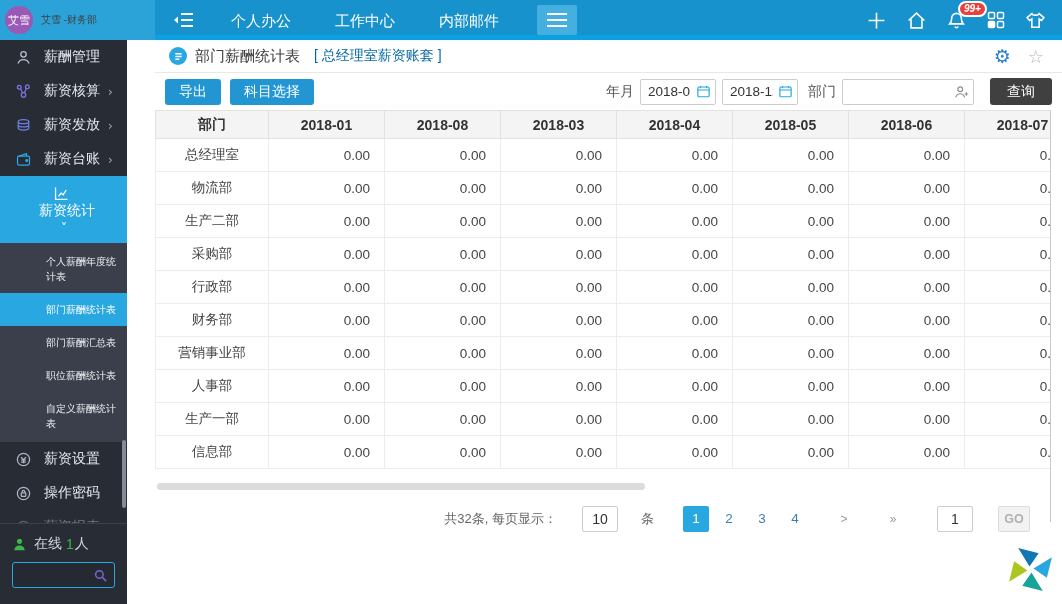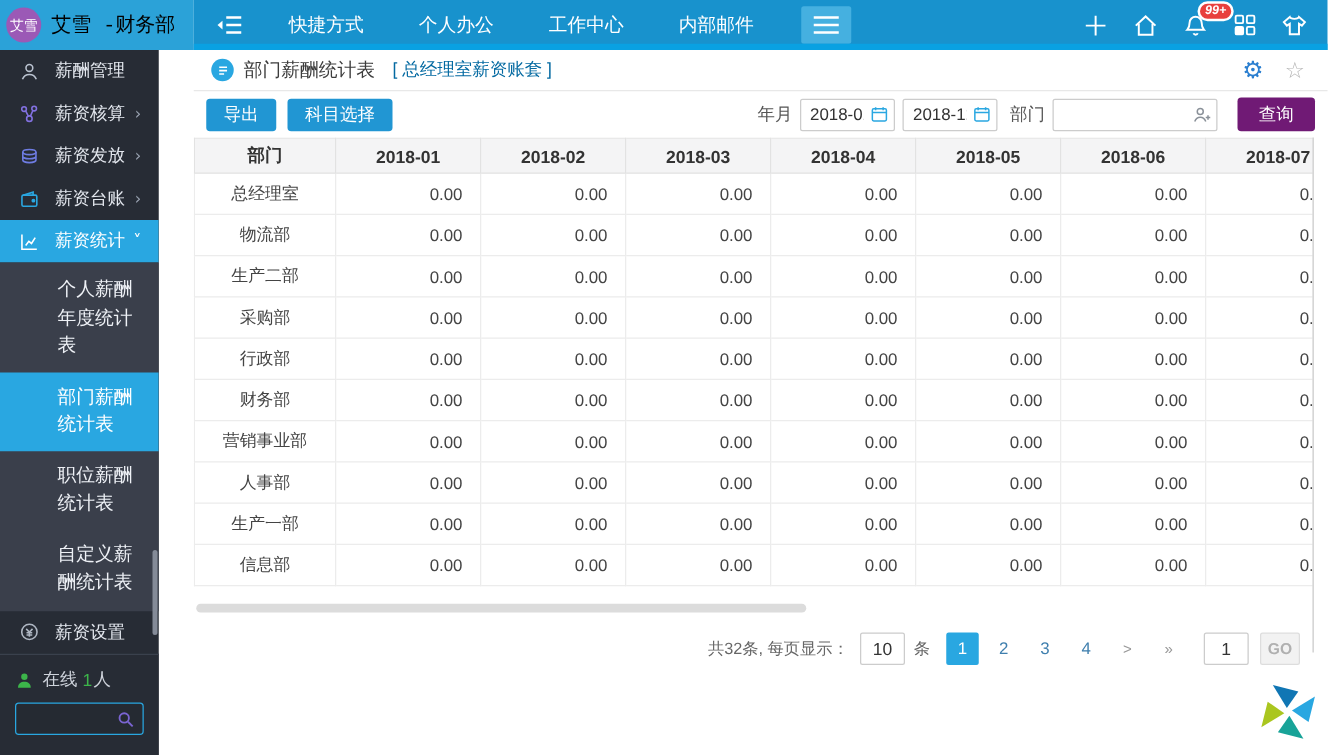--- a/index.html
+++ b/index.html
@@ -4,44 +4,44 @@
 <style>
   * { margin:0; padding:0; box-sizing:border-box; }
   html,body { width:1062px; height:604px; overflow:hidden;
     font-family:"Liberation Sans","DejaVu Sans",sans-serif; background:#fff; }
 
   
   .topbar { position:absolute; top:0; left:0; width:1062px; height:40px; display:flex; }
   .brand { width:155px; height:40px; background:#2ba2d8; display:flex; align-items:center; padding-left:5px; flex:none; }
   .avatar { width:28px; height:28px; border-radius:50%; background:#9b59b6; color:#fff; font-size:11px;
     display:flex; align-items:center; justify-content:center; flex:none; }
-  .brand-title { color:#000000; font-size:16px; margin-left:8px; white-space:nowrap;font-family:Liberation Mono, monospace; }
+  .brand-title { color:#404040; font-size:10px; margin-left:8px; white-space:nowrap; }
   .topnav { flex:1; background:#1892cd; position:relative; display:flex; align-items:center; padding-left:10px; }
   .topnav::after { content:''; position:absolute; left:0; right:0; bottom:0; height:5px; background:#09a1e2; }
   .collapse-btn { color:#fff; margin:0 14px 0 8px; display:flex; align-items:center; cursor:pointer; }
   .nav-item { color:#fff; font-size:15px; padding:0 22px; height:35px; line-height:35px; cursor:pointer; white-space:nowrap; }
   .burger-btn { width:40px; height:30px; background:#45b0e0; border-radius:2px; margin-left:16px;
     display:flex; flex-direction:column; justify-content:center; align-items:center; gap:4px; cursor:pointer; }
   .burger-btn i { display:block; width:20px; height:2px; background:#fff; }
   .top-icons { margin-left:auto; display:flex; align-items:center; gap:19px; margin-right:16px; z-index:2; }
   .top-icon { color:#fff; display:flex; align-items:center; position:relative; cursor:pointer;font-style:italic; }
   .badge { position:absolute; top:-9px; left:12px; background:#e8403d; border:2px solid #fff; color:#fff;
     font-size:10px; font-weight:bold; border-radius:9px; padding:1px 4px; line-height:1; white-space:nowrap; }
 
   
   .sidebar { position:absolute; top:40px; left:0; width:127px; bottom:0; background:#272c35; overflow:hidden; }
   .side-item { display:flex; align-items:center; padding:8px 8px 8px 15px; color:#e4e8ef; font-size:14px; cursor:pointer; }
   .side-item .s-icon { width:18px; height:18px; margin-right:11px; display:flex; align-items:center; flex:none; }
   .side-item .s-label { flex:1; white-space:nowrap; }
   .side-item .s-arrow { color:#99a2b0; font-size:13px; margin-right:6px; font-family:"DejaVu Sans",sans-serif; }
-  .side-item.active { background:#29a7e1; color:#fff; }
+  .side-item.active { background:#29a7e1; color:#fff;flex-direction:column; }
   .side-item.active .s-arrow { color:#fff; }
   .side-item.clipped { opacity:.4; filter:blur(.6px); }
   .submenu { background:#3a3f4b; padding:2px 0; }
-  .sub-item { padding:9px 10px 9px 46px; color:#eef1f6; font-size:15px; line-height:1.5; cursor:pointer; }
+  .sub-item { padding:9px 10px 9px 46px; color:#eef1f6; font-size:10px; line-height:1.5; cursor:pointer; }
   .sub-item.active { background:#29a7e1; color:#fff; }
   .ic-user{color:#b9c2cf}.ic-nodes{color:#8271e0}.ic-coins{color:#6e7ce2}.ic-wallet{color:#2aa7e1}
   .ic-chart{color:#fff}.ic-circle{color:#aeb6c2}
   .side-scroll { position:absolute; right:1px; top:400px; width:4px; height:68px; background:#848b98; border-radius:2px; }
   .side-bottom { position:absolute; left:0; right:0; bottom:0; height:81px; background:#272c35;
     border-top:1px solid #3a414d; padding:11px 12px 0 12px; }
   .online-row { display:flex; align-items:center; color:#ced3db; font-size:14px; gap:7px; }
   .online-count { color:#3cb54a; }
   .side-search { margin-top:9px; height:26px; border:1.5px solid #29a7e1; border-radius:3px; display:flex; align-items:center; background:#252a32; }
   .side-search input { flex:1; background:transparent; border:none; outline:none; color:#cfd4db; font-size:13px; padding:0 6px; width:80px; }
@@ -60,34 +60,34 @@
   .toolbar { height:37px; display:flex; align-items:center; padding:0 10px; }
   .btn-blue { background:#2196d3; color:#fff; border:none; border-radius:3px; height:26px; padding:0 14px;
     font-size:14px; margin-right:9px; cursor:pointer; font-family:inherit; }
   .toolbar-right { margin-left:auto; display:flex; align-items:center; gap:6px; font-size:14px; color:#555; }
   .input-wrap { position:relative; display:flex; align-items:center; }
   .input-wrap input { height:26px; border:1px solid #ccc; border-radius:2px; font-size:13.5px; color:#333;
     padding:0 24px 0 7px; outline:none; font-family:inherit; }
   .date-input { width:76px; }
   .dept-input { width:132px; }
   .in-icon { position:absolute; right:5px; display:flex; align-items:center; pointer-events:auto; cursor:pointer; }
-  .btn-search { background:#701a75; color:#fff; border:none; border-radius:3px; height:27px; padding:0 17px;
+  .btn-search { background:#404040; color:#fff; border:none; border-radius:3px; height:27px; padding:0 17px;
     font-size:14px; margin-left:10px; cursor:pointer; font-family:inherit; }
 
   .table-wrap { position:absolute; top:70px; left:0; width:895px; height:360px; overflow:hidden; }
   table { table-layout:fixed; width:925px; border-collapse:collapse; }
   th { height:28px; background:#f4f4f5; font-size:14px; font-weight:bold; color:#333;
     border:1px solid #e2e2e2; text-align:center; }
   td { height:33px; font-size:13.5px; color:#444; border:1px solid #ececec; background:#fff; }
   td.dept { text-align:center; }
   td.val { text-align:right; padding-right:14px; }
   .v-line { position:absolute; top:70px; left:895px; width:1px; height:412px; background:#c9c9c9; }
   .h-scroll { position:absolute; top:443px; left:2px; width:488px; height:7px; background:#dcdcdc; border-radius:4px; cursor:pointer; }
 
-  .pagination { position:absolute; top:466px; right:22px; display:flex; align-items:center; gap:7px; }
+  .pagination { position:absolute; top:466px; right:32px; display:flex; align-items:center; gap:23px; }
   .pg-summary { font-size:13px; color:#666; margin-right:2px; }
   .pg-input { width:36px; height:26px; border:1px solid #ccc; border-radius:2px; text-align:center;
     font-size:14px; color:#333; outline:none; font-family:inherit; }
   .pg-unit { font-size:13px; color:#666; margin-right:6px; }
   .page-btn { min-width:26px; height:26px; line-height:26px; text-align:center; font-size:13.5px;
     color:#3f7fae; border-radius:2px; cursor:pointer; }
   .page-btn.active { background:#29a7e1; color:#fff; }
   .page-btn.nav { color:#999; font-size:12px; }
   .go-btn { width:32px; height:26px; background:#f2f2f2; border:1px solid #ddd; border-radius:2px;
     color:#b0b0b0; font-size:12.5px; font-weight:bold; cursor:pointer; font-family:inherit; margin-left:2px; }
@@ -109,21 +109,20 @@
     <span class="brand-title">艾雪 -财务部</span>
   </div>
   <div class="topnav">
     <span class="collapse-btn">
       <svg width="22" height="20" viewBox="0 0 22 20" fill="none" stroke="currentColor" stroke-width="2">
         <path d="M8 4 H20 M8 10 H20 M8 16 H20"></path>
           <polygon points="5,6.5 1,10 5,13.5" fill="currentColor" stroke="none"></polygon>
       </svg>
     </span>
     <span style="display:flex;">
-        <span class="nav-item">快捷方式</span>
         <span class="nav-item">个人办公</span>
         <span class="nav-item">工作中心</span>
         <span class="nav-item">内部邮件</span>
       </span>
     <span class="burger-btn">
         <i></i>
         <i></i>
         <i></i>
       </span>
     <div class="top-icons">
@@ -211,20 +210,21 @@
             <path d="M3 3 V17 H17"></path>
             <path d="M6.5 13.5 L9.5 9.5 L12 11.5 L15.5 6"></path>
           </svg>
         </span>
         <span class="s-label">薪资统计</span>
         <span class="s-arrow">˅</span>
       </div>
       <div class="submenu">
         <div class="sub-item">个人薪酬年度统计表</div>
         <div class="sub-item active">部门薪酬统计表</div>
+        <div class="sub-item">部门薪酬汇总表</div>
         <div class="sub-item">职位薪酬统计表</div>
         <div class="sub-item">自定义薪酬统计表</div>
       </div>
       <div class="side-item">
         <span class="s-icon ic-circle">
           <svg width="17" height="17" viewBox="0 0 20 20" fill="none" stroke="currentColor" stroke-width="1.5">
             <circle cx="10" cy="10" r="7.2"></circle>
             <path d="M7 7.2 L10 10.2 L13 7.2 M7.3 10.8 H12.7 M7.3 13 H12.7 M10 10.2 V14.5"></path>
           </svg>
         </span>
@@ -338,21 +338,21 @@
           <col style="width: 116px;">
           <col style="width: 116px;">
           <col style="width: 116px;">
           <col style="width: 116px;">
           <col style="width: 116px;">
         </colgroup>
       <thead>
           <tr>
             <th>部门</th>
             <th>2018-01</th>
-            <th>2018-02</th>
+            <th>2018-08</th>
             <th>2018-03</th>
             <th>2018-04</th>
             <th>2018-05</th>
             <th>2018-06</th>
             <th>2018-07</th>
           </tr>
         </thead>
       <tbody>
           <tr>
             <td class="dept">总经理室</td>

